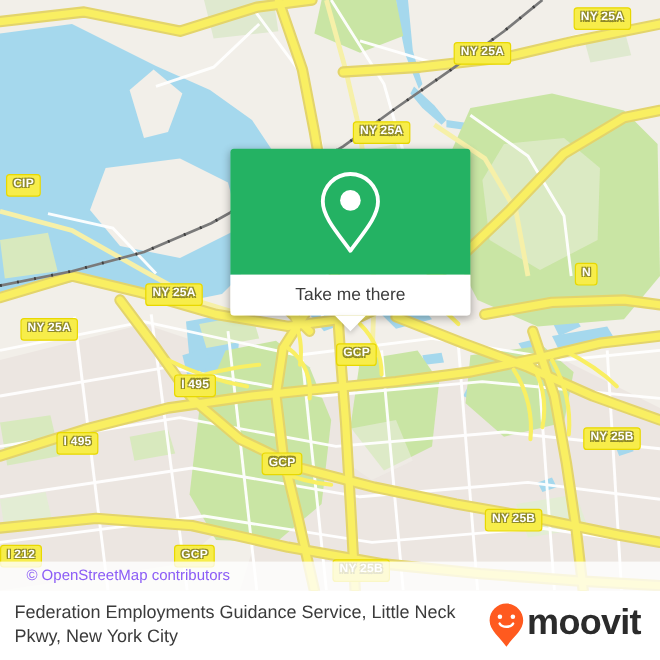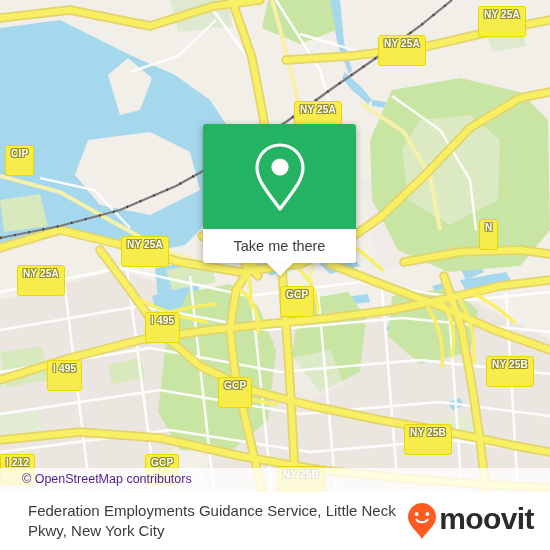--- a/index.html
+++ b/index.html
@@ -20,46 +20,46 @@
   
   .shield{
     position:absolute;
     background:#f7ed4a;
     border:1.6px solid #e8d800;
     border-radius:3px;
     color:#ffffff;
     font-weight:bold;
     font-size:10px;
     line-height:1;
-    padding:3px 5px 16px 5px;
+    padding:3px 5px 4px 5px;
     letter-spacing:0.2px;
     white-space:nowrap;
     text-shadow:
       -1px -1px 0 #8f8a2a, 1px -1px 0 #8f8a2a,
       -1px 1px 0 #8f8a2a, 1px 1px 0 #8f8a2a,
       0 0 1px #8f8a2a;
     box-sizing:border-box;
   }
 
   
   .attrib{
     position:absolute;left:0;bottom:0;
     width:100%;
     background:rgba(255,255,255,0.78);
     font-size:12.5px;
-    color:#4c1d95;
+    color:#8b5cf6;
     padding:4px 0 4px 22px;
     box-sizing:border-box;
     line-height:1.25;
   }
 
   
   .callout{
-    position:absolute;left:203px;top:124px;
-    width:153px;height:139px;
+    position:absolute;left:192px;top:124px;
+    width:200px;height:139px;
     border-radius:3px;
     box-shadow:0 2px 7px rgba(0,0,0,0.33);
     overflow:visible;
     z-index:40;
   }
   .callout-top{
     height:105px;width:100%;
     background:#24b263;
     border-radius:3px 3px 0 0;
     display:flex;align-items:center;justify-content:center;
@@ -86,21 +86,21 @@
   
   .footer{
     position:absolute;left:0;top:492px;
     width:550px;height:58px;
     background:#ffffff;
     display:flex;align-items:center;
     box-sizing:border-box;
   }
   .footer-title{
     flex:1;
-    padding-left:28px;
+    padding-left:12px;
     font-size:15px;
     line-height:1.35;
     color:#3b3b3b;
     padding-right:10px;
   }
   .brand{
     display:flex;
     padding-right:16px;
   }
   .brand-word{

